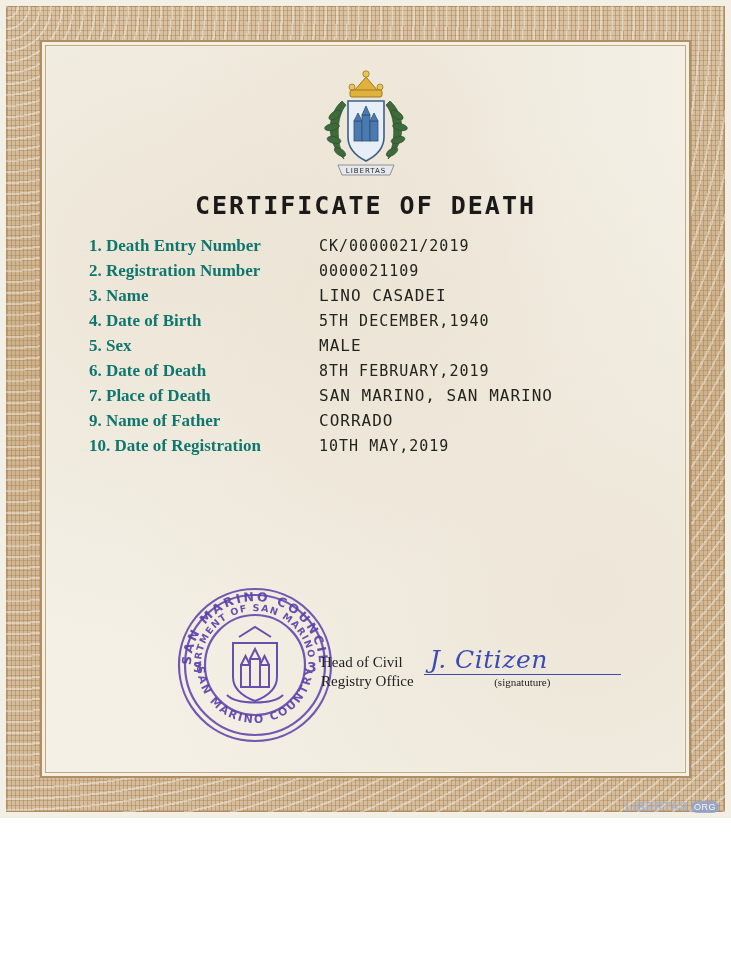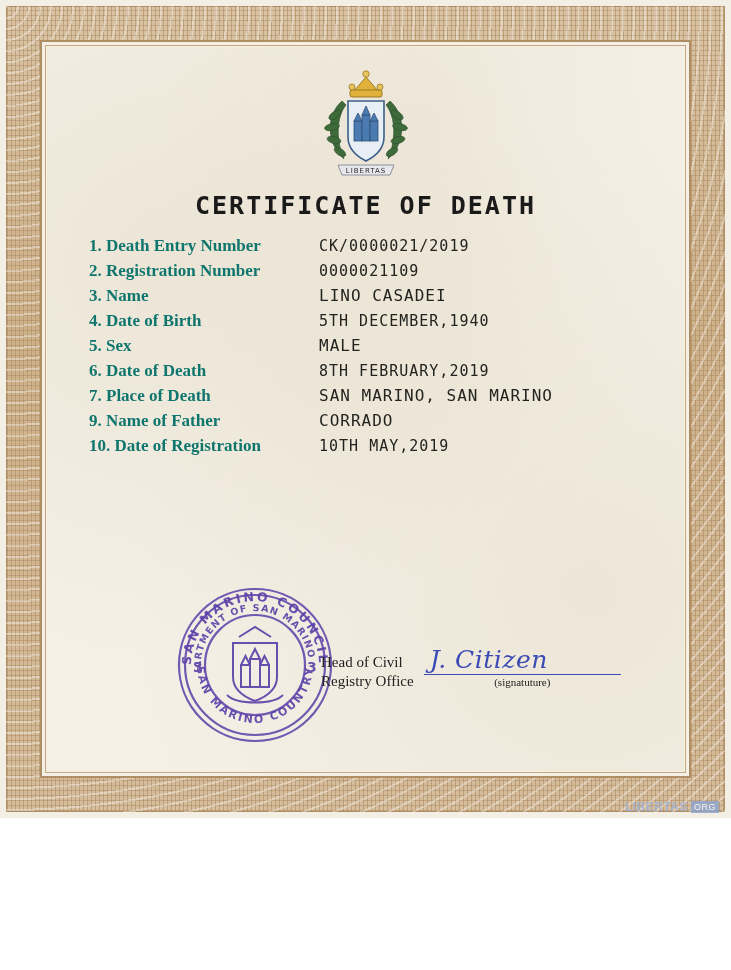--- a/index.html
+++ b/index.html
@@ -212,21 +212,21 @@
   }
   .watermark .wm-text {
     font-weight: bold;
     letter-spacing: 0.5px;
   }
   .watermark .wm-badge {
     background: #8fa4cc;
     color: #ffffff;
     font-size: 9px;
     padding: 1px 3px;
-    border-radius: 0;
+    border-radius: 6px;
     letter-spacing: 0.5px;
   }
 </style>
 </head>
 <body>
 
 <div class="certificate">
 
   <div class="border-outer"></div>
   <div class="border-wave"></div>

